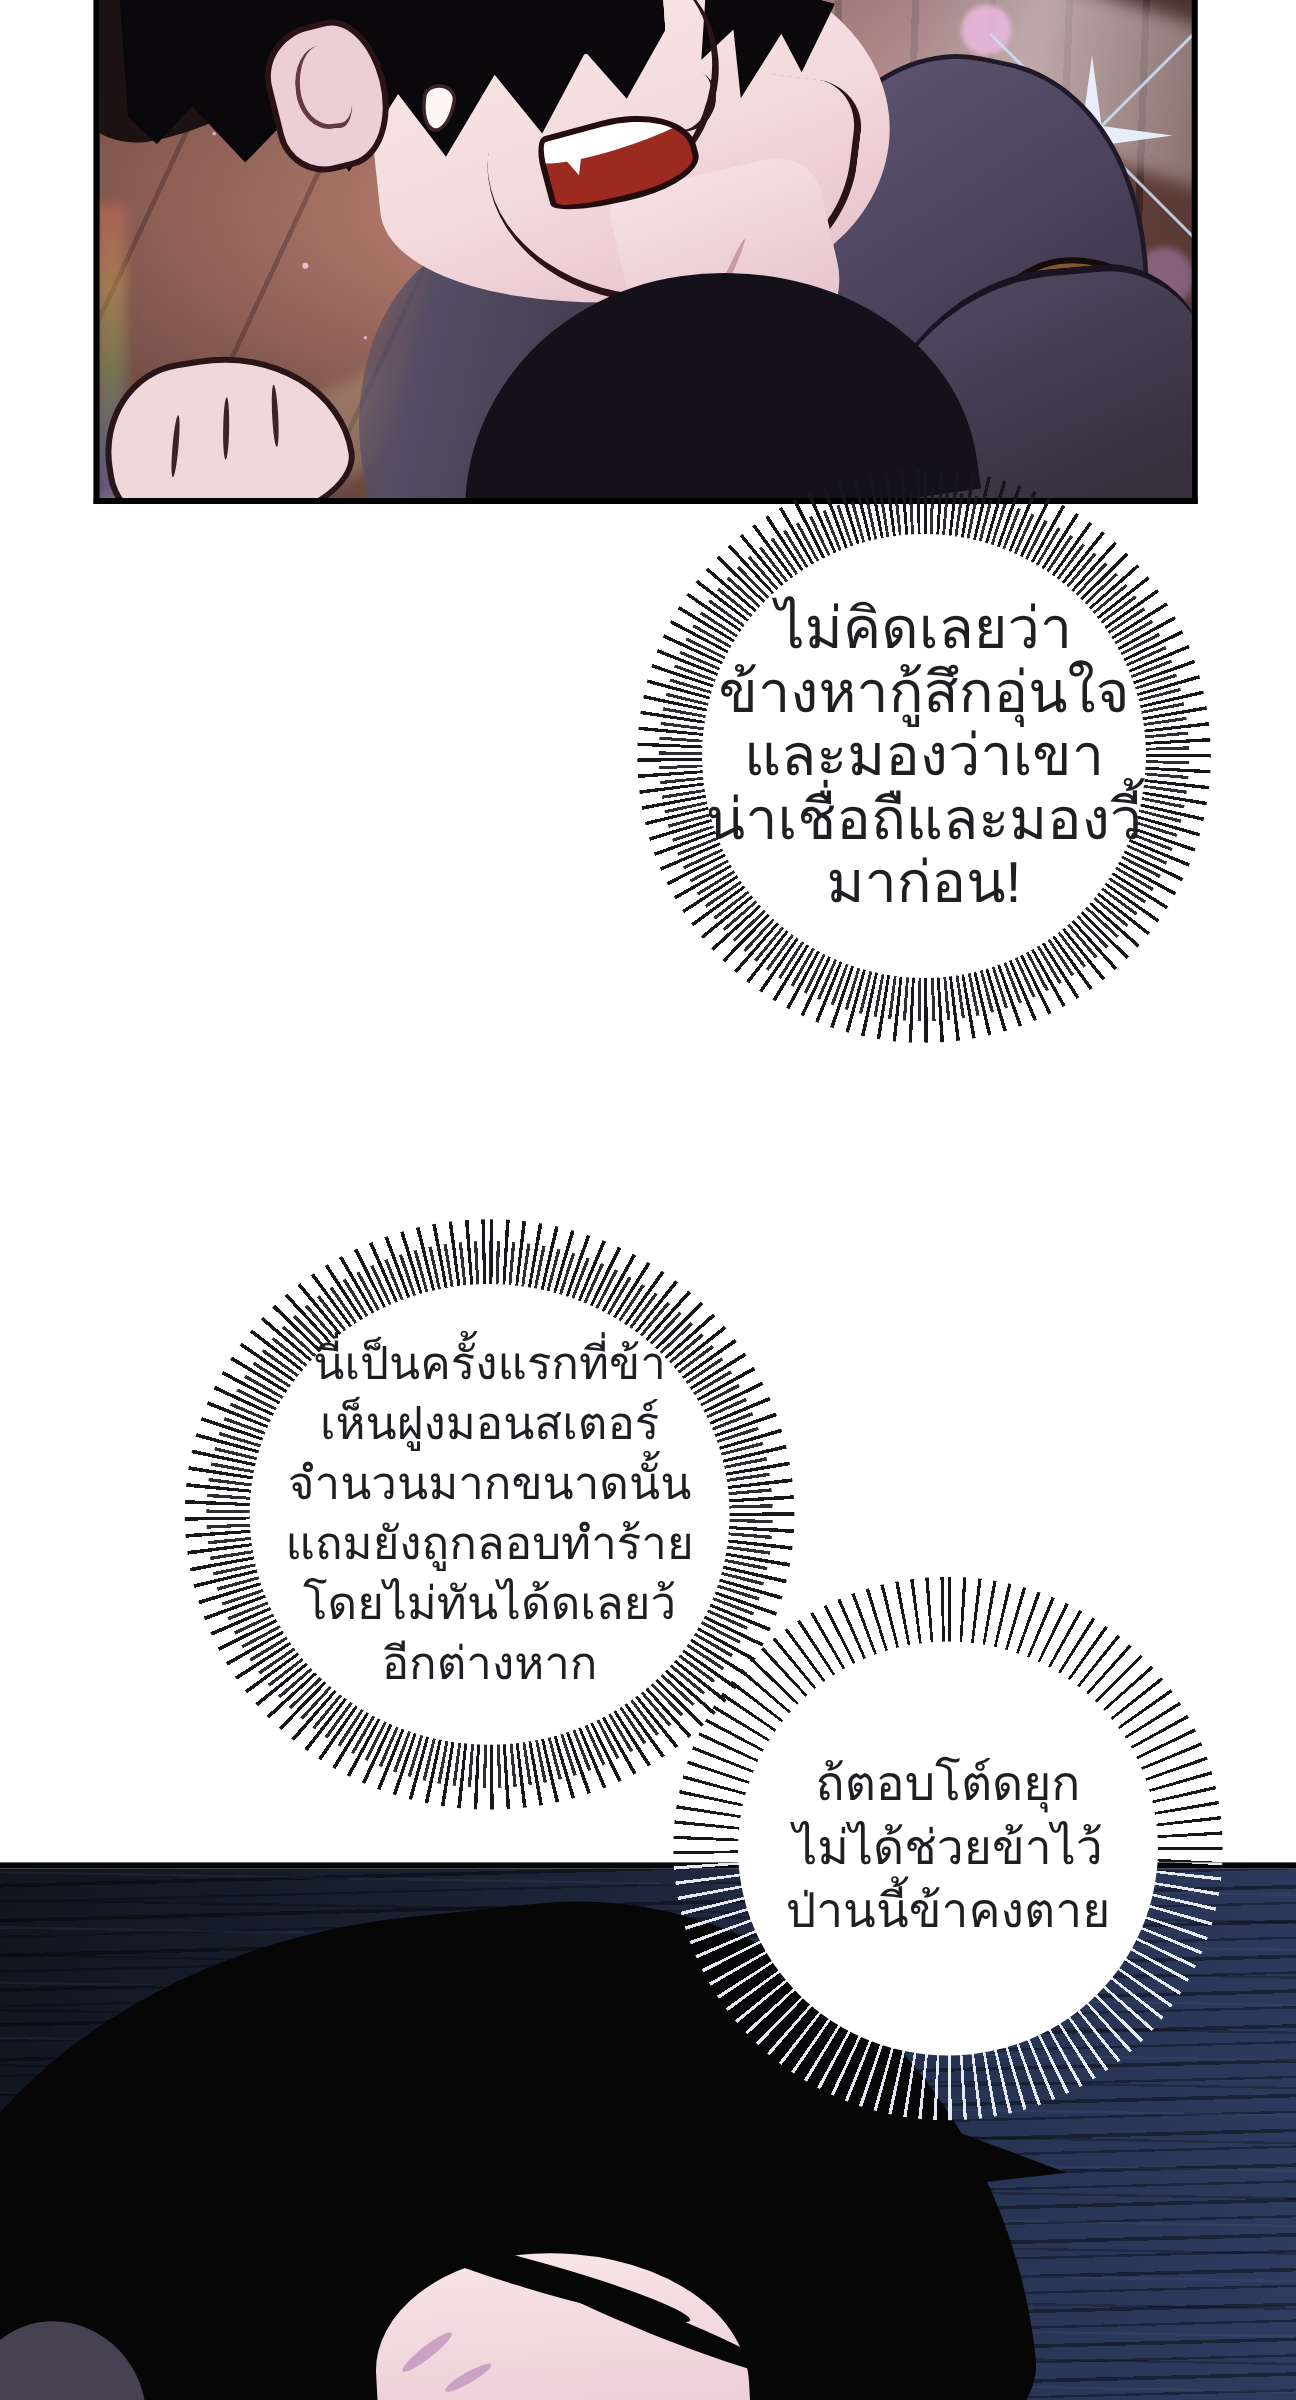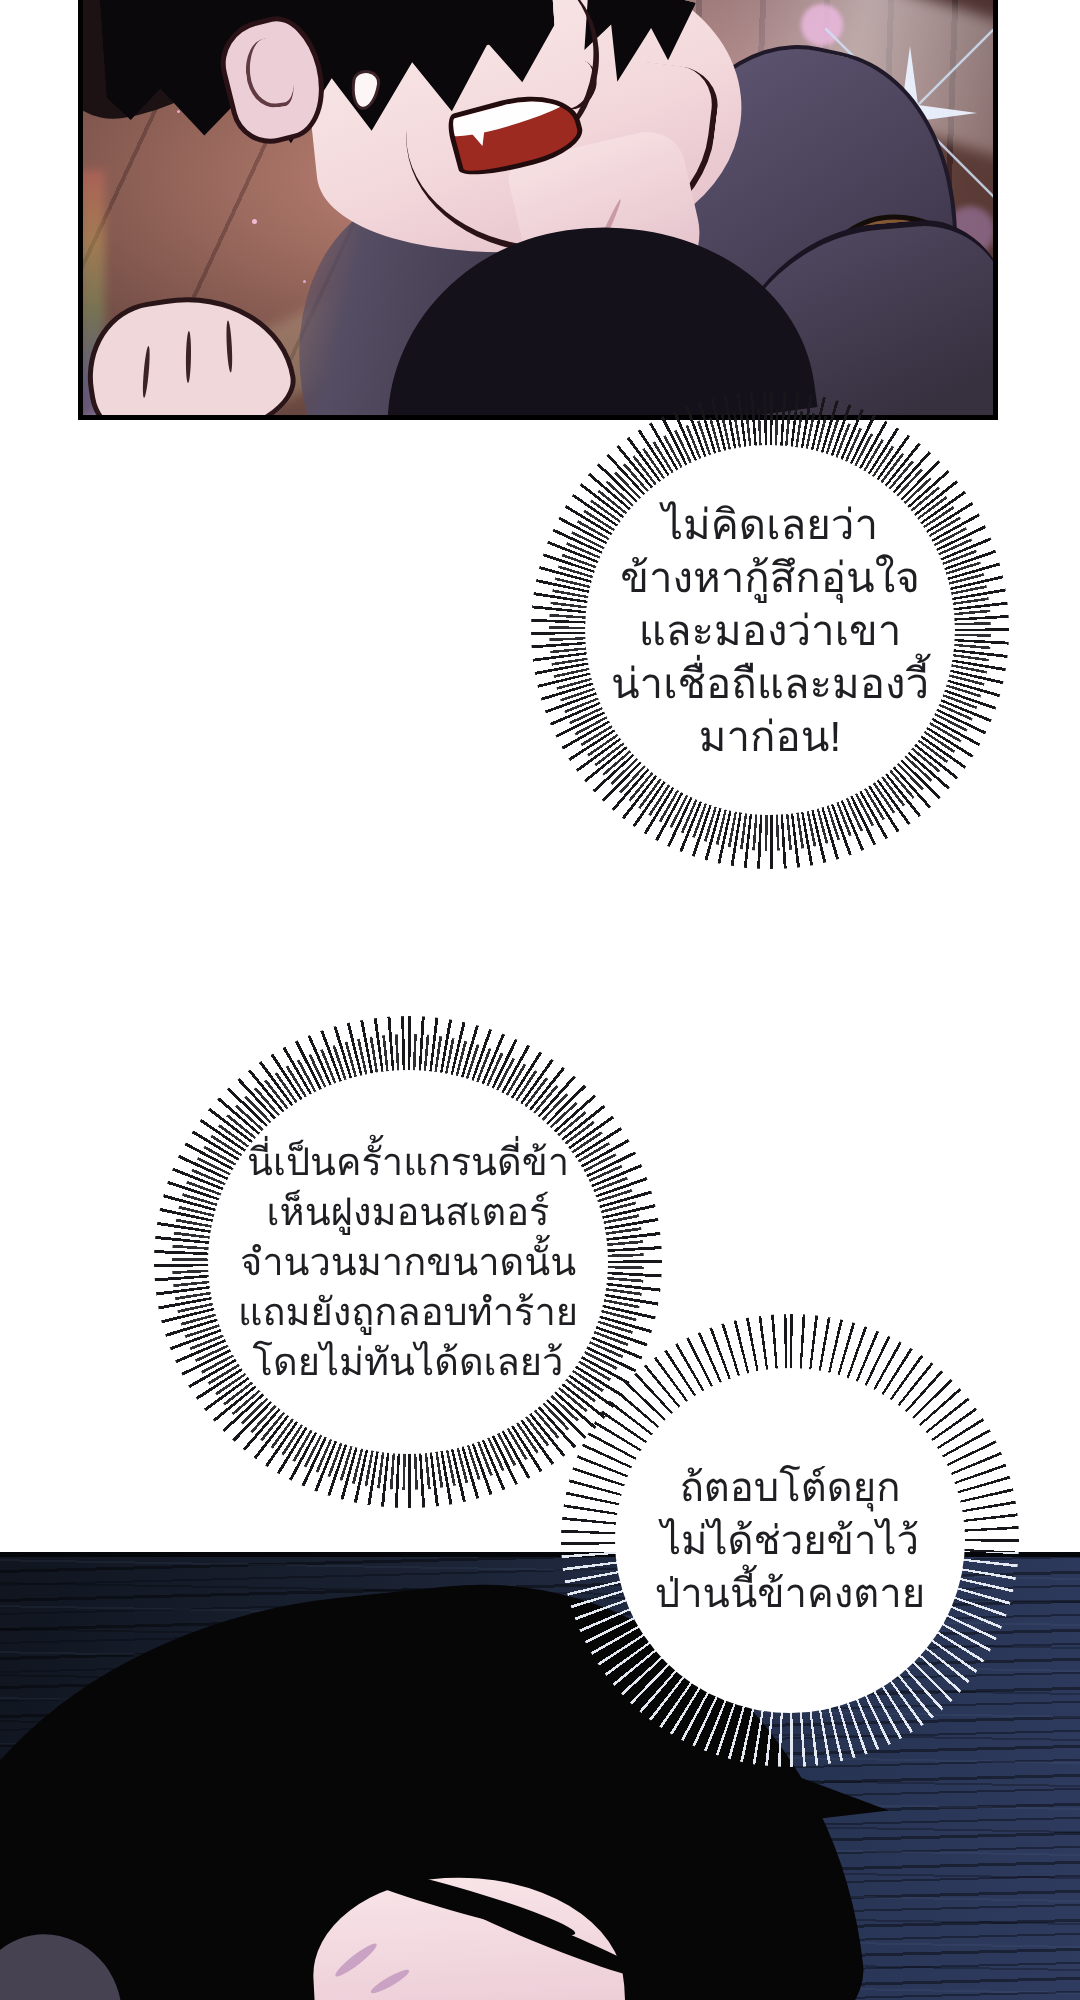--- a/index.html
+++ b/index.html
@@ -98,21 +98,21 @@
   .rays{position:absolute;border-radius:50%;
     background:repeating-conic-gradient(#17161a 0deg 0.7deg, transparent 0.7deg 3.2deg);}
   .rays.r1{inset:-54px;}
   .rays.r2{inset:-36px;transform:rotate(1.5deg);opacity:.9;}
   .core{position:absolute;inset:0;border-radius:50%;background:#ffffff;
     display:flex;flex-direction:column;align-items:center;justify-content:center;
     text-align:center;color:#1f1e22;}
   .core .line{white-space:nowrap;}
 
   .bubble1{left:585px;top:445px;width:370px;height:370px;}
-  .bubble1 .core{font-size:42px;line-height:53px;}
+  .bubble1 .core{font-size:48px;line-height:53px;}
   .bubble2{left:208px;top:1070px;width:400px;height:384px;}
   .bubble2 .core{font-size:38px;line-height:50px;}
   .bubble3{left:615px;top:1368px;width:350px;height:345px;}
   .bubble3 .core{font-size:40px;line-height:53px;}
   .bubble3 .rays.dark{inset:-54px;clip-path:inset(0 0 215px 0);}
   .bubble3 .rays.white{inset:-54px;clip-path:inset(238px 0 0 0);
     background:repeating-conic-gradient(#e4e8f1 0deg 0.7deg, transparent 0.7deg 3.2deg);}
 
   
   .panel2{position:absolute;left:0;top:1552px;width:1080px;height:448px;overflow:hidden;
@@ -200,25 +200,26 @@
       <div class="line">และมองว่าเขา</div>
       <div class="line">น่าเชื่อถืและมองวี้</div>
       <div class="line">มาก่อน!</div>
     </div>
   </div>
 
   <div class="bubble bubble2">
     <div class="rays r1"></div>
     <div class="rays r2"></div>
     <div class="core">
-      <div class="line">นี่เป็นครั้าแกรนดี่ข้า</div>
+      <div class="line">นี่เป็นครั้งแรกที่ข้า</div>
       <div class="line">เห็นฝูงมอนสเตอร์</div>
       <div class="line">จำนวนมากขนาดนั้น</div>
       <div class="line">แถมยังถูกลอบทำร้าย</div>
       <div class="line">โดยไม่ทันได้ดเลยว้</div>
+      <div class="line">อีกต่างหาก</div>
     </div>
   </div>
 
   <div class="panel2">
     <div class="streaks1"></div>
     <div class="streaks2"></div>
     <div class="hair-sil"></div>
     <div class="strand1"></div>
     <div class="strand2"></div>
     <div class="forehead"></div>

